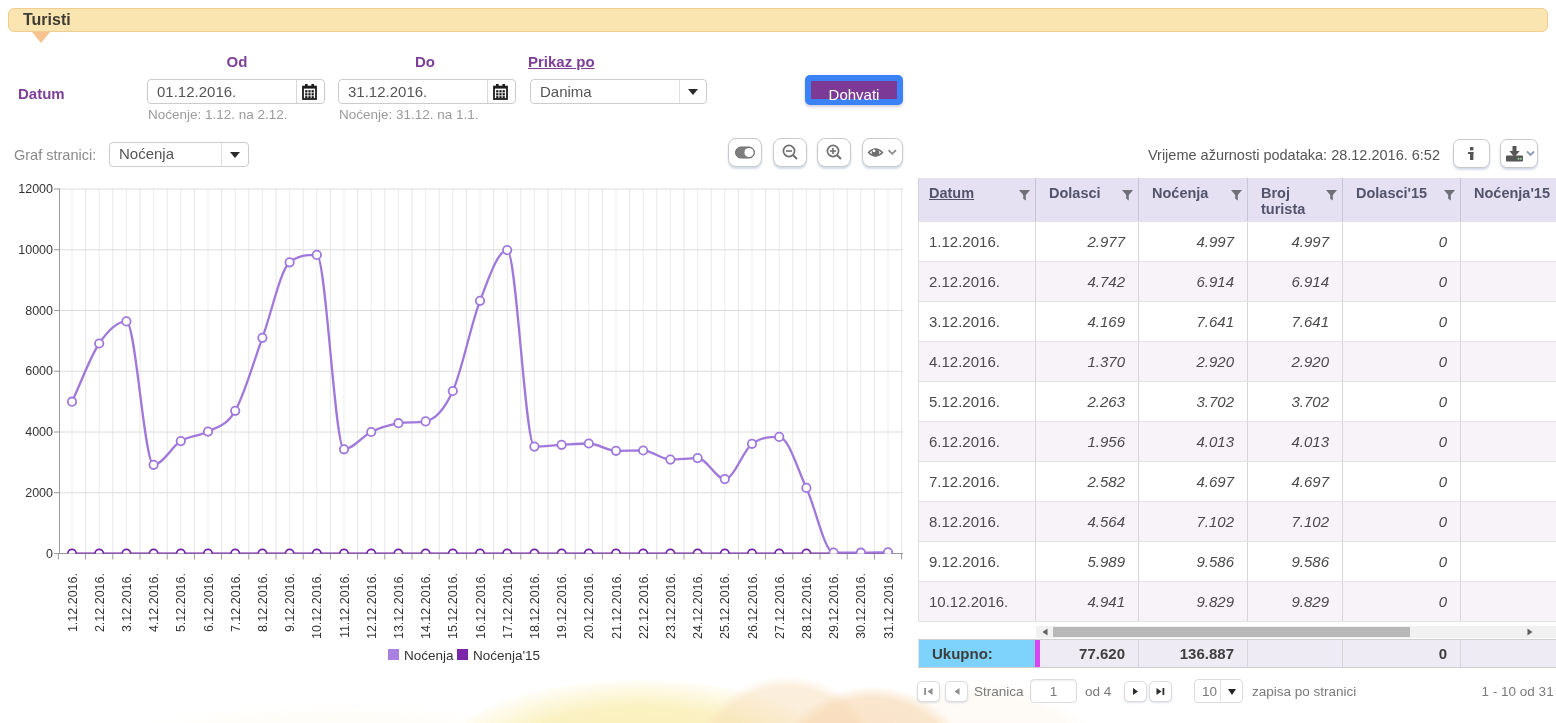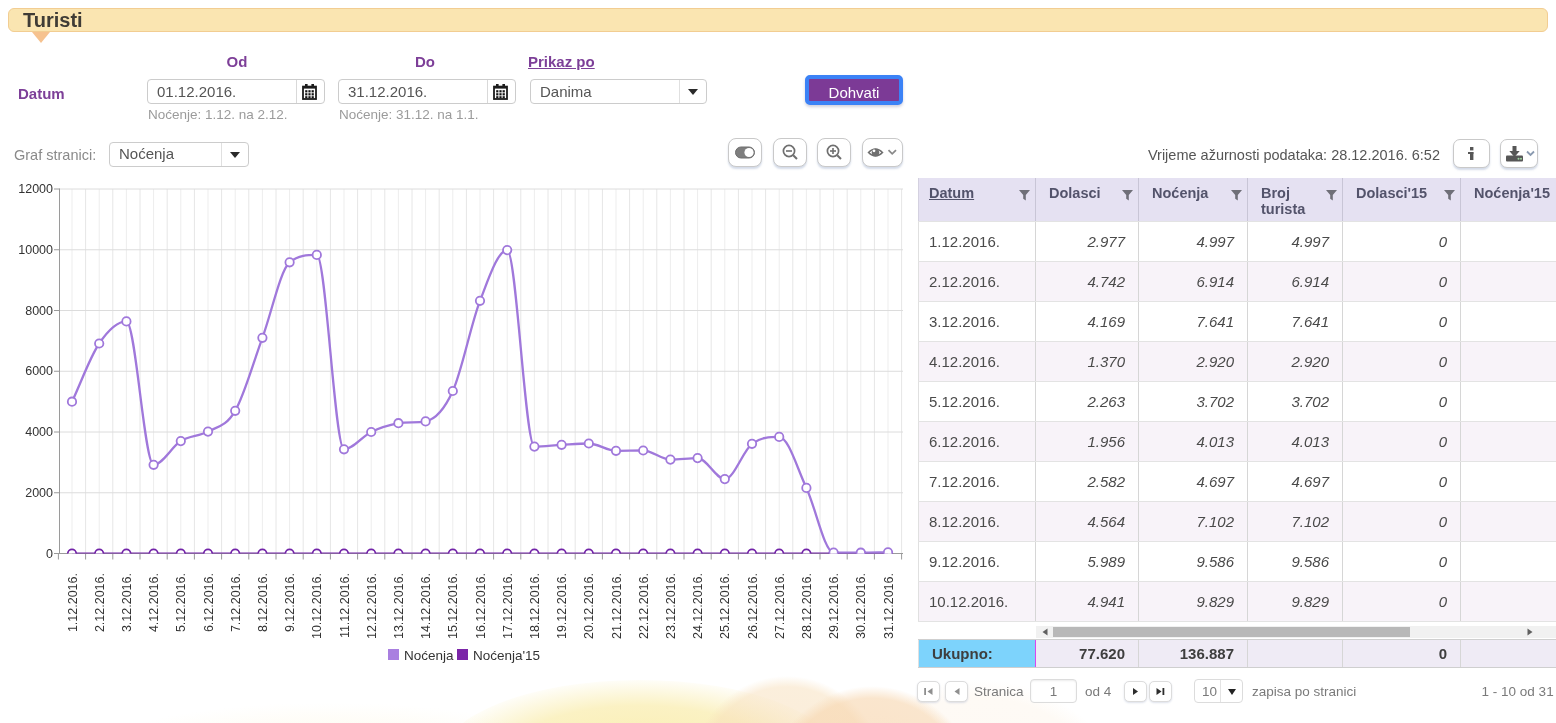--- a/index.html
+++ b/index.html
@@ -2,32 +2,32 @@
 <html><head>
 <meta charset="utf-8">
 <style>
   * { margin:0; padding:0; box-sizing:border-box; }
   html,body { width:1556px; height:723px; background:#fff; overflow:hidden;
     font-family:"Liberation Sans", sans-serif; position:relative; }
   .abs { position:absolute; }
   
   .tabbar { left:8px; top:8px; width:1540px; height:24px; background:#fae5b1;
     border:1px solid #f2cd92; border-radius:6px; line-height:22px; padding-left:14px;
-    font-size:20px; font-weight:bold; color:#3f3c36; }
+    font-size:16px; font-weight:bold; color:#3f3c36; }
   .tabtri { left:32px; top:32px; width:0; height:0; border-left:9px solid transparent;
     border-right:9px solid transparent; border-top:11px solid #f6c28f; }
   
   .plab { color:#7d3f98; font-weight:bold; font-size:15px; }
   .glab { color:#8a8a8a; font-size:15px; }
   .help { color:#9b9b9b; font-size:13.5px; }
   
   .inp { background:#fff; border:1px solid #ccc; border-radius:4px; height:25px;
     font-size:15px; color:#555; }
   .dhv { left:805px; top:75px; width:98px; height:30px; background:#7c3a96;
-    border:4px solid #3b82f6; border-radius:5px; color:#fff; font-size:15px;
+    border:6px solid #3b82f6; border-radius:5px; color:#fff; font-size:15px;
     text-align:center; line-height:28px; box-shadow:0 2px 3px rgba(120,120,160,.35); }
   .tbtn { background:#fff; border:1px solid #c9c9c9; border-radius:8px;
     box-shadow:0 2px 2px rgba(160,175,205,.45); }
   
   .tblwrap { left:918px; top:178px; width:647px; }
   table.grid { border-collapse:collapse; table-layout:fixed; width:647px; font-size:15px; color:#4a4a4a; }
   table.grid td { border-left:1px solid #d6d6d6; border-bottom:1px solid #e3e3e3; height:40px;
     padding:0 13px; white-space:nowrap; overflow:hidden; }
   table.grid td:first-child { border-left:1px solid #e0e0e0; padding-left:10px; }
   table.grid .num { text-align:right;font-style:italic; }
@@ -486,21 +486,21 @@
 <svg class="abs" style="left:1041px;top:628px;" width="8" height="8" viewBox="0 0 8 8">
     <path d="M6.5 0.5 L1.5 4 L6.5 7.5 Z" fill="#606060"></path>
   </svg>
 <div class="abs" style="left:1053px;top:627px;width:357px;height:10px;background:#b8b8b8;"></div>
 <svg class="abs" style="left:1526px;top:628px;" width="8" height="8" viewBox="0 0 8 8">
     <path d="M1.5 0.5 L6.5 4 L1.5 7.5 Z" fill="#606060"></path>
   </svg>
 
 <div class="abs" style="left:918px;top:639px;width:638px;height:29px;display:flex;font-size:15px;font-weight:bold;color:#3e3e3e;border-top:1px solid #cfcfcf;border-bottom:1px solid #cfcfcf;">
 <div style="width:117px;background:#7dd3fc;border-left:1px solid #e0e0e0;padding:5px 13px 0 13px;">Ukupno:</div>
-<div style="width:103px;background:#efebf5;border-left:1px solid #d946ef;padding:5px 13px 0 0;text-align:right;">77.620</div>
+<div style="width:103px;background:#efebf5;border-left:5px solid #d946ef;padding:5px 13px 0 0;text-align:right;">77.620</div>
 <div style="width:109px;background:#efebf5;border-left:1px solid #d6d6d6;padding:5px 13px 0 0;text-align:right;">136.887</div>
 <div style="width:95px;background:#efebf5;border-left:1px solid #d6d6d6;"></div>
 <div style="width:118px;background:#efebf5;border-left:1px solid #d6d6d6;padding:5px 13px 0 0;text-align:right;">0</div>
 <div style="flex:1;background:#efebf5;border-left:1px solid #d6d6d6;"></div>
 </div>
 
 <div class="pgbtn" style="left:917px;top:681px;"><svg width="21" height="19" viewBox="0 0 21 19">
       <rect x="6.2" y="6" width="1.8" height="7" fill="#8f8f8f"></rect>
       <path d="M14.5 6 L9.5 9.5 L14.5 13 Z" fill="#8f8f8f"></path>
     </svg></div>

